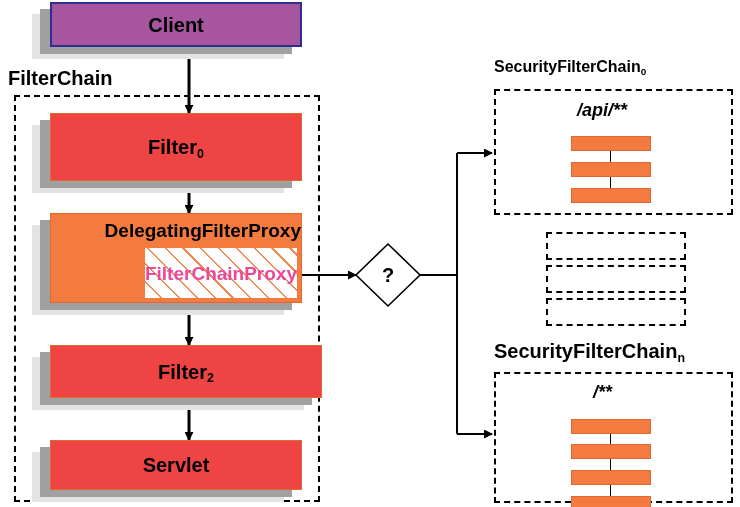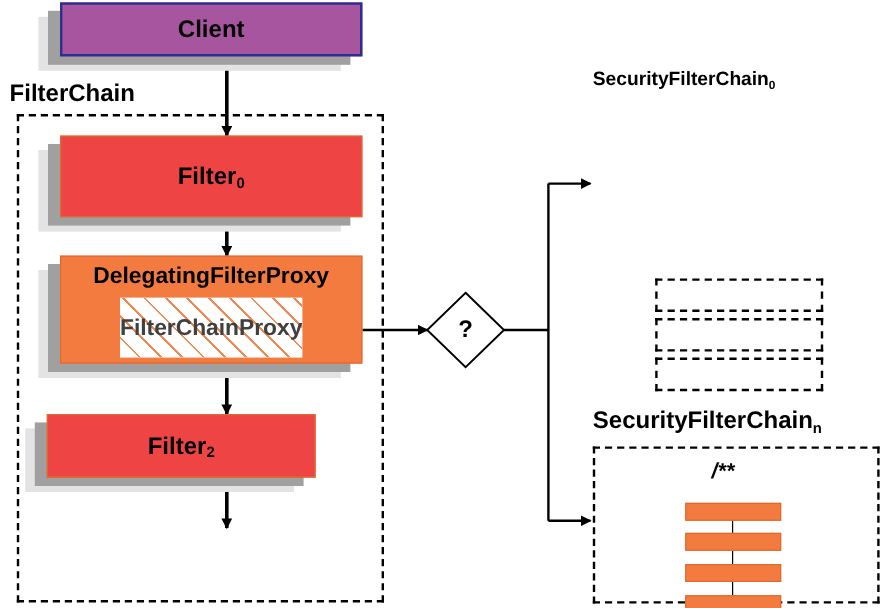--- a/index.html
+++ b/index.html
@@ -32,32 +32,32 @@
   }
   .node .lbl{display:inline-block;line-height:1;}
   .orange{background:#ef4444;border:1px solid #e06a2e;}
   .purple{background:#a855a0;border:2px solid #2b2f8f;}
 
   sub{font-size:0.62em;vertical-align:baseline;position:relative;top:.32em;}
 
   
   .dfp{
     background:#f47b3f;border:1px solid #e06a2e;
-    display:flex;flex-direction:column;align-items:center;
+    display:flex;flex-direction:column;align-items:flex-end;
     box-sizing:border-box;
   }
   .dfp-title{
     height:34px;display:flex;align-items:center;justify-content:center;
     font-weight:bold;font-size:19px;color:#000;
   }
   .dfp-inner{
     flex:1;margin:0 4px 4px 4px;
     background:#ffffff;
     display:flex;align-items:center;justify-content:center;
-    font-weight:bold;font-size:19px;color:#404040;
+    font-weight:bold;font-size:19px;color:#ec4899;
     position:relative;overflow:hidden;
   }
   .hatch{
     position:absolute;inset:0;
     background-image:repeating-linear-gradient(45deg,
         rgba(0,0,0,0) 0px, rgba(0,0,0,0) 11px,
         #f08a50 11px, #f08a50 12.6px);
   }
   .dfp-inner .lbl{position:relative;z-index:2;}
 
@@ -149,39 +149,54 @@
     <div class="shadow-near"></div>
     <div class="node dfp">
       <div class="dfp-title">DelegatingFilterProxy</div>
       <div class="dfp-inner">
         <span class="hatch"></span>
         <span class="lbl">FilterChainProxy</span>
       </div>
     </div>
   </div>
 
-  <div class="nodewrap" style="left:39px;top:345px;width:224px;height:53px;">
+  <div class="nodewrap" style="left:50px;top:345px;width:272px;height:53px;">
     <div class="shadow-far"></div>
     <div class="shadow-near"></div>
     <div class="node orange">
       <span class="lbl" style="font-size:20px;">
         <span>Filter</span><sub>2</sub>
       </span>
     </div>
   </div>
 
+  <div class="nodewrap" style="left:50px;top:440px;width:252px;height:50px;">
+    <div class="shadow-far"></div>
+    <div class="shadow-near"></div>
+    <div class="node orange">
+      <span class="lbl" style="font-size:20px;">Servlet</span>
+    </div>
+  </div>
 
   <div class="diamondtxt" style="left:356px;top:244px;width:64px;height:62px;font-size:20px;">
     <span>?</span>
   </div>
 
   <div class="grouplabel" style="left:494px;top:58px;font-size:16px;">
     <span>SecurityFilterChain</span><sub>0</sub>
   </div>
 
+  <div class="dashbox" style="left:494px;top:89px;width:239px;height:126px;">
+    <div class="pathlbl" style="left:81px;top:9px;font-size:18px;">/api/**</div>
+    <div class="barlink" style="left:114px;top:59px;height:12px;"></div>
+    <div class="barlink" style="left:114px;top:86px;height:12px;"></div>
+    <div class="bar" style="left:75px;top:45px;width:80px;height:15px;"></div>
+    <div class="bar" style="left:75px;top:71px;width:80px;height:15px;"></div>
+    <div class="bar" style="left:75px;top:97px;width:80px;height:15px;"></div>
+  </div>
 
   <div class="dashbox" style="left:546px;top:232px;width:140px;height:28px;"></div>
   <div class="dashbox" style="left:546px;top:265px;width:140px;height:28px;"></div>
   <div class="dashbox" style="left:546px;top:298px;width:140px;height:28px;"></div>
 
   <div class="grouplabel" style="left:494px;top:340px;font-size:20px;">
     <span>SecurityFilterChain</span><sub>n</sub>
   </div>
 
   <div class="dashbox" style="left:494px;top:372px;width:239px;height:131px;">

